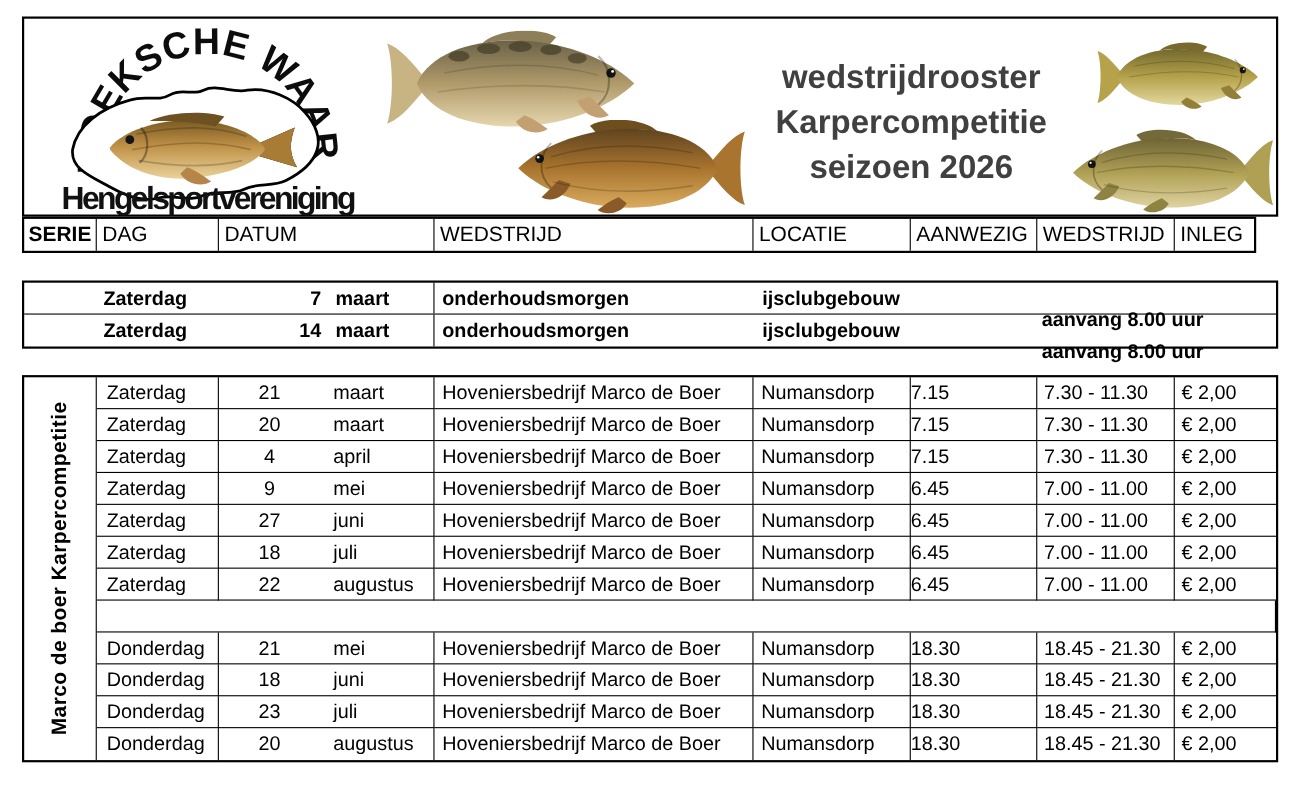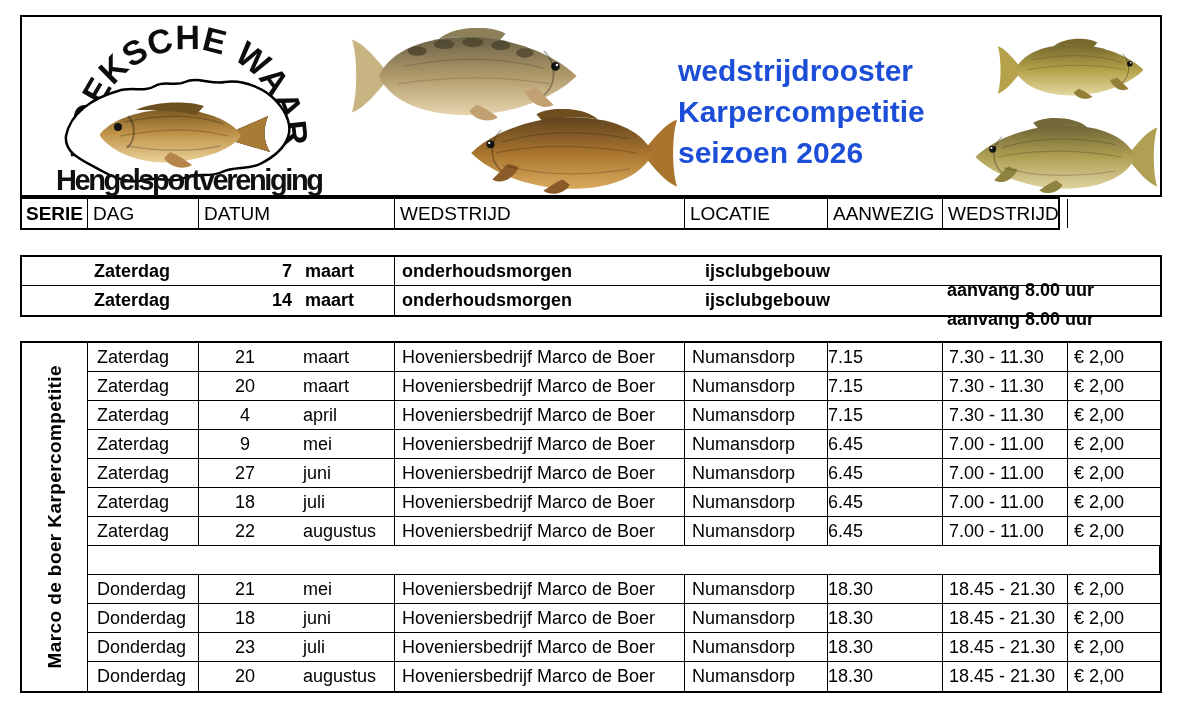--- a/index.html
+++ b/index.html
@@ -14,27 +14,27 @@
     position:absolute; left:20px; top:15px; width:1142px; height:182px;
     border:2px solid #000; background:#fff;
   }
   .logo-svg   { position:absolute; left:2px;  top:1px; }
   .fish       { position:absolute; }
   .fish1      { left:320px; top:11px;  width:258px; height:96px; }
   .fish2      { left:412px; top:92px;  width:268px; height:88px; }
   .fish3      { left:972px; top:16px;  width:162px; height:74px; }
   .fish4      { left:938px; top:100px; width:202px; height:80px; }
   .title-block{
-    position:absolute; left:656px; top:33px;
-    font-size:30px; font-weight:bold; line-height:41px; color:#1d4ed8;
+    position:absolute; left:683px; top:33px;
+    font-size:30px; font-weight:bold; line-height:41px; color:#404040;text-align:center;
   }
 
   
   .hdr {
-    position:absolute; left:20px; top:197px; width:1040px; height:33px;
+    position:absolute; left:20px; top:197px; width:1122px; height:33px;
     border:2px solid #000; display:grid;
     grid-template-columns:66px 111px 196px 290px 143px 115px 125px 1fr;
     font-size:19px; line-height:29px;
   }
   .hdr > div { border-right:1px solid #000; padding-left:5px; overflow:hidden; }
   .hdr > div:last-child { border-right:none; }
   .hdr .h-serie { font-weight:bold; padding-left:4px; }
 
   
   .mtable {
@@ -42,21 +42,21 @@
     border:2px solid #000; font-size:18px; font-weight:bold;
   }
   .mrow { display:flex; height:29px; line-height:29px; }
   .mrow:first-child { border-bottom:1px solid #000; }
   .m1 { width:373px; border-right:1px solid #000; display:flex; padding-left:72px; }
   .m1 .mdag { width:120px; }
   .m1 .mnum { width:78px; text-align:right; }
   .m1 .mmnd { margin-left:13px; }
   .m2 { width:290px; padding-left:7px; }
   .m3 { flex:1; position:relative; }
-  .m3 .mloc  { position:absolute; left:20px; }
+  .m3 .mloc  { position:absolute; left:8px; }
   .m3 .maanv { position:absolute; left:262px;margin-top:19px; }
 
   
   .ctable {
     position:absolute; left:20px; top:341px; width:1142px; height:352px;
     border:2px solid #000; display:grid;
     grid-template-columns:66px 111px 196px 290px 143px 115px 125px 1fr;
     grid-template-rows:repeat(7,29px) 29px repeat(4,29px);
     font-size:18px; line-height:28px;
   }

